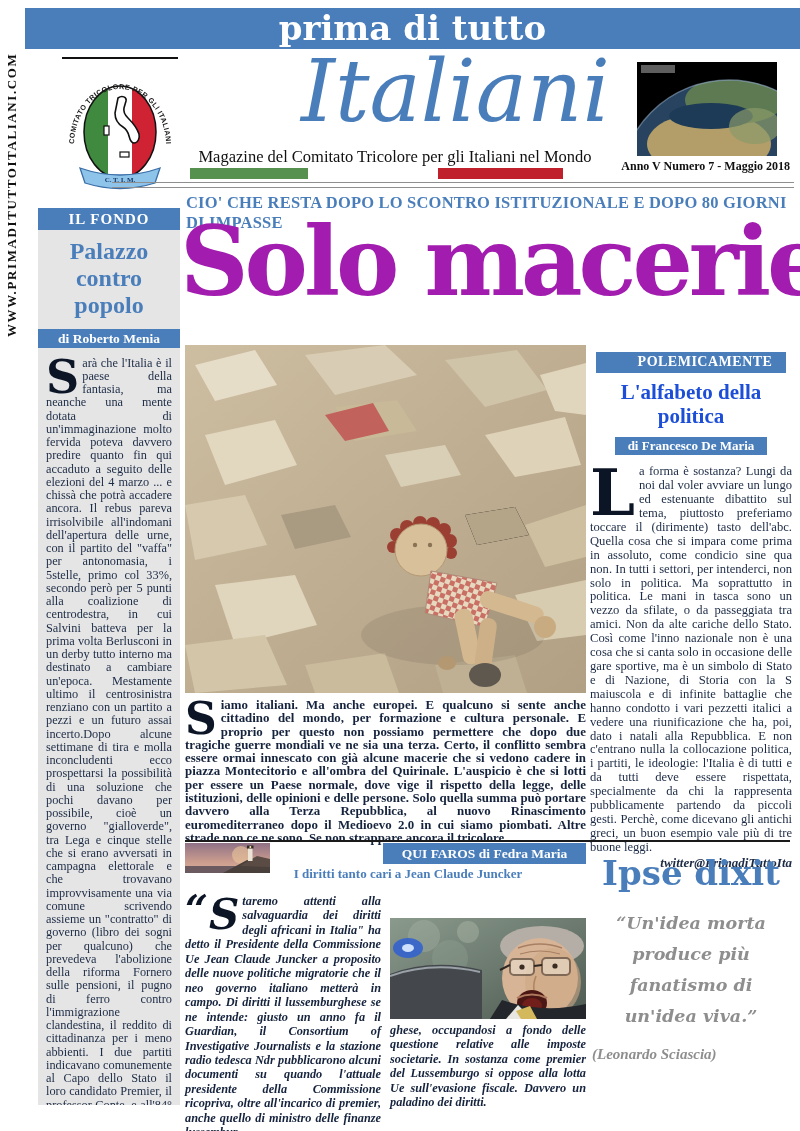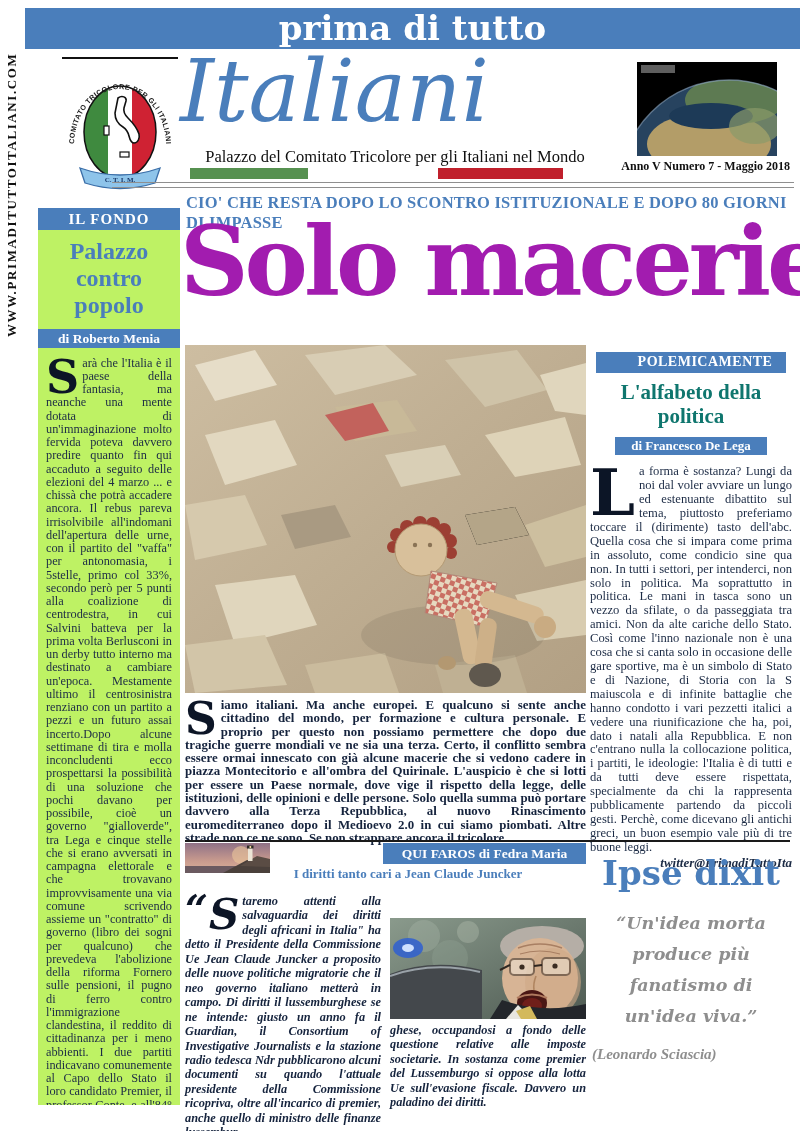--- a/index.html
+++ b/index.html
@@ -7,60 +7,60 @@
         font-family:"Liberation Serif",serif;color:#1c2b45;margin:0 auto;}
   
   .topbar{position:absolute;left:25px;top:8px;width:775px;height:41px;background:#4a7ebb;
           color:#fff;text-align:center;font-weight:bold;font-size:34px;line-height:41px;
           font-family:"DejaVu Serif","Liberation Serif",serif;}
   .vurl{position:absolute;left:4px;top:32px;height:305px;width:22px;
         writing-mode:vertical-rl;transform:rotate(180deg);
         font-weight:bold;font-size:13px;letter-spacing:1.6px;color:#111;}
   .logoline{position:absolute;left:62px;top:57px;width:116px;height:2px;background:#111;}
   .logo{position:absolute;left:62px;top:60px;width:116px;height:136px;}
-  .mast-title{position:absolute;left:180px;top:46px;width:430px;text-align:left;
+  .mast-title{position:absolute;left:180px;top:46px;width:430px;text-align:right;
               font-family:"DejaVu Serif","Liberation Serif",serif;font-style:italic;
               font-size:86px;line-height:1.05;color:#4a7ebb;}
   .mast-sub{position:absolute;left:185px;top:147px;width:420px;text-align:center;
             font-size:16.5px;color:#101010;}
   .bar-green{position:absolute;left:190px;top:168px;width:118px;height:11px;background:#569150;}
   .bar-red{position:absolute;left:438px;top:168px;width:125px;height:11px;background:#c0202c;}
   .earth{position:absolute;left:637px;top:62px;width:140px;height:94px;}
   .issue{position:absolute;left:590px;top:159px;width:200px;text-align:right;
          font-size:12px;font-weight:bold;color:#101010;}
   .dblrule{position:absolute;left:112px;top:182px;width:682px;height:4px;
            border-top:1px solid #8f8f8f;border-bottom:1px solid #8f8f8f;}
   .kicker{position:absolute;left:186px;top:193px;width:608px;font-weight:bold;
           font-size:16.5px;color:#4a7ebb;letter-spacing:.2px;}
   .headline{position:absolute;left:180px;top:200px;width:616px;text-align:center;
             font-family:"DejaVu Serif","Liberation Serif",serif;font-weight:bold;
             font-size:95px;letter-spacing:-4px;line-height:1.3;color:#a21caf;white-space:nowrap;}
   
   .sidebar{position:absolute;left:38px;top:208px;width:142px;height:897px;
-           background:#bef264;overflow:hidden;}
+           background:#e5e5e5;overflow:hidden;}
   .label-bar{background:#4a7ebb;color:#fff;font-weight:bold;text-align:center;}
   .fondo-label{height:22px;line-height:22px;font-size:15px;letter-spacing:1px;}
   .fondo-title{color:#4a7ebb;font-weight:bold;font-size:24px;line-height:1.12;
                text-align:center;margin:8px 2px 10px 2px;}
   .fondo-byline{height:19px;line-height:19px;font-size:13.5px;margin:0;}
   .colbody{font-size:12.3px;line-height:13.25px;text-align:justify;color:#1c2b45;
            padding:9px 8px 0 8px;}
   .dropcap{float:left;font-weight:bold;color:#0c1526;
            font-family:"DejaVu Serif","Liberation Serif",serif;}
   .dc-s{font-size:46px;line-height:37px;padding:2px 3px 0 0;}
   
   .photo-main{position:absolute;left:185px;top:345px;width:401px;height:348px;}
   .lead{position:absolute;left:185px;top:699px;width:401px;font-weight:bold;
         font-size:12.9px;line-height:13.3px;text-align:justify;color:#15233d;}
   .dc-lead{font-size:44px;line-height:36px;padding:2px 4px 0 0;}
   .midrule{position:absolute;left:185px;top:840px;width:605px;height:2px;background:#1a1a1a;}
   
   .pole{position:absolute;left:590px;top:352px;width:202px;}
   .pole-label{width:162px;margin:0 auto;height:21px;line-height:20px;font-size:14px;letter-spacing:.5px;padding-left:28px;}
-  .pole-title{color:#0f766e;font-weight:bold;font-size:21px;line-height:1.15;
+  .pole-title{color:#1d4ed8;font-weight:bold;font-size:21px;line-height:1.15;
               text-align:center;margin:7px 0 9px 0;}
   .pole-byline{width:152px;margin:0 auto;height:18px;line-height:18px;font-size:13px;}
   .pole-body{margin-top:10px;font-size:12.6px;line-height:13.9px;text-align:justify;color:#1c2b45;}
   .dc-l{font-size:64px;line-height:50px;padding:3px 4px 0 0;}
   .twitter{text-align:right;font-style:italic;font-weight:bold;font-size:13px;margin-top:1px;}
   
   .lighthouse{position:absolute;left:185px;top:843px;width:85px;height:30px;}
   .faros-bar{position:absolute;left:383px;top:843px;width:203px;height:21px;
              line-height:21px;font-size:13.5px;}
   .faros-title{position:absolute;left:230px;top:866px;width:356px;text-align:center;
@@ -109,21 +109,21 @@
     <rect x="42" y="66" width="5" height="9" fill="#fff" stroke="#111" stroke-width="1.2"></rect>
     <rect x="58" y="92" width="9" height="5" fill="#fff" stroke="#111" stroke-width="1.2"></rect>
     <text font-size="7.2" font-weight="bold" fill="#1a1a1a" font-family="Liberation Sans, sans-serif" letter-spacing="0.4">
       <textPath href="#arcpath" startOffset="2">COMITATO TRICOLORE PER GLI ITALIANI NEL MONDO</textPath>
     </text>
     <path d="M18,108 Q58,122 98,108 L93,123 Q58,134 23,123 Z" fill="#8ec4ea" stroke="#3a6ea8" stroke-width="1.3"></path>
     <text x="58" y="122" text-anchor="middle" font-size="7" font-weight="bold" fill="#1a3a6b" font-family="Liberation Serif, serif">C. T. I. M.</text>
   </svg>
 
   <div class="mast-title">Italiani</div>
-  <div class="mast-sub">Palazzo del Comitato Tricolore per gli Italiani nel Mondo</div>
+  <div class="mast-sub">Magazine del Comitato Tricolore per gli Italiani nel Mondo</div>
   <div class="bar-green"></div>
   <div class="bar-red"></div>
 
   <svg class="earth" viewBox="0 0 140 94">
     <rect width="140" height="94" fill="#000"></rect>
     <defs>
         <clipPath id="globeclip">
           <circle cx="92" cy="128" r="110"></circle>
         </clipPath>
       </defs>
@@ -210,21 +210,21 @@
       <ellipse cx="300" cy="330" rx="16" ry="12" fill="#5f584e"></ellipse>
       <ellipse cx="262" cy="318" rx="9" ry="7" fill="#b39871"></ellipse>
     </g>
   </svg>
 
   <div class="lead"><span class="dropcap dc-lead">S</span><span>iamo italiani. Ma anche europei. E qualcuno si sente anche cittadino del mondo, per formazione e cultura personale. E proprio per questo non possiamo permettere che dopo due tragiche guerre mondiali ve ne sia una terza. Certo, il conflitto sembra essere ormai innescato con già alcune macerie che si vedono cadere in piazza Montecitorio e all'ombra del Quirinale. L'auspicio è che si lotti per essere un Paese normale, dove vige il rispetto della legge, delle istituzioni, delle opinioni e delle persone. Solo quella summa può portare davvero alla Terza Repubblica, al nuovo Rinascimento euromediterraneo dopo il Medioevo 2.0 in cui siamo piombati. Altre strade non ce ne sono. Se non strappare ancora il tricolore.</span></div>
 
   <div class="pole">
     <div class="label-bar pole-label">POLEMICAMENTE</div>
     <div class="pole-title">L'alfabeto della politica</div>
-    <div class="label-bar pole-byline">di Francesco De Lega</div>
+    <div class="label-bar pole-byline">di Francesco De Maria</div>
     <div class="pole-body"><span class="dropcap dc-l">L</span><span>a forma è sostanza? Lungi da noi dal voler avviare un lungo ed estenuante dibattito sul tema, piuttosto preferiamo toccare il (dirimente) tasto dell'abc. Quella cosa che si impara come prima in assoluto, come condicio sine qua non. In tutti i settori, per intenderci, non solo in politica. Ma soprattutto in politica. Le mani in tasca sono un vezzo da sfilate, o da passeggiata tra amici. Non da alte cariche dello Stato. Così come l'inno nazionale non è una cosa che si canta solo in occasione delle gare sportive, ma è un simbolo di Stato e di Nazione, di Storia con la S maiuscola e di infinite battaglie che hanno condotto i vari pezzetti italici a vedere una riunificazione che ha, poi, dato i natali alla Repubblica. E non c'entrano nulla la collocazione politica, i partiti, le ideologie: l'Italia è di tutti e da tutti deve essere rispettata, specialmente da chi la rappresenta pubblicamente partendo da piccoli gesti. Perchè, come dicevano gli antichi greci, un buon esempio vale più di tre buone leggi.</span>
       <div class="twitter">twitter@PrimadiTuttoIta</div>
     </div>
   </div>
 
   <div class="midrule"></div>
 
   <svg class="lighthouse" viewBox="0 0 85 30" preserveAspectRatio="none">
     <defs>
         <linearGradient id="sky" x1="0" y1="0" x2="0" y2="1">

